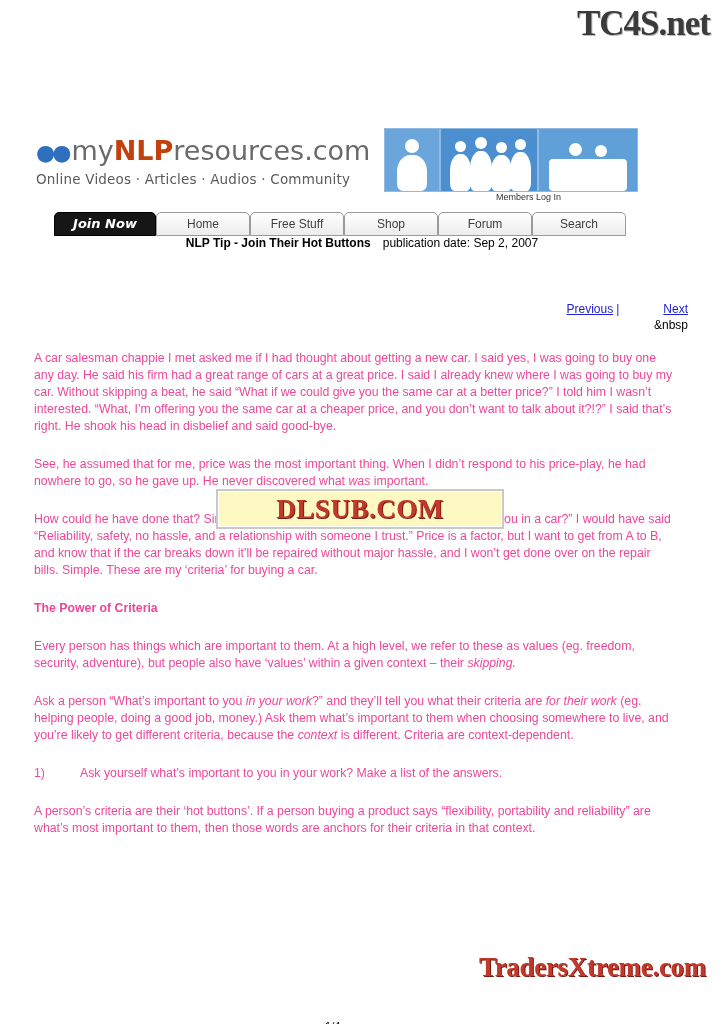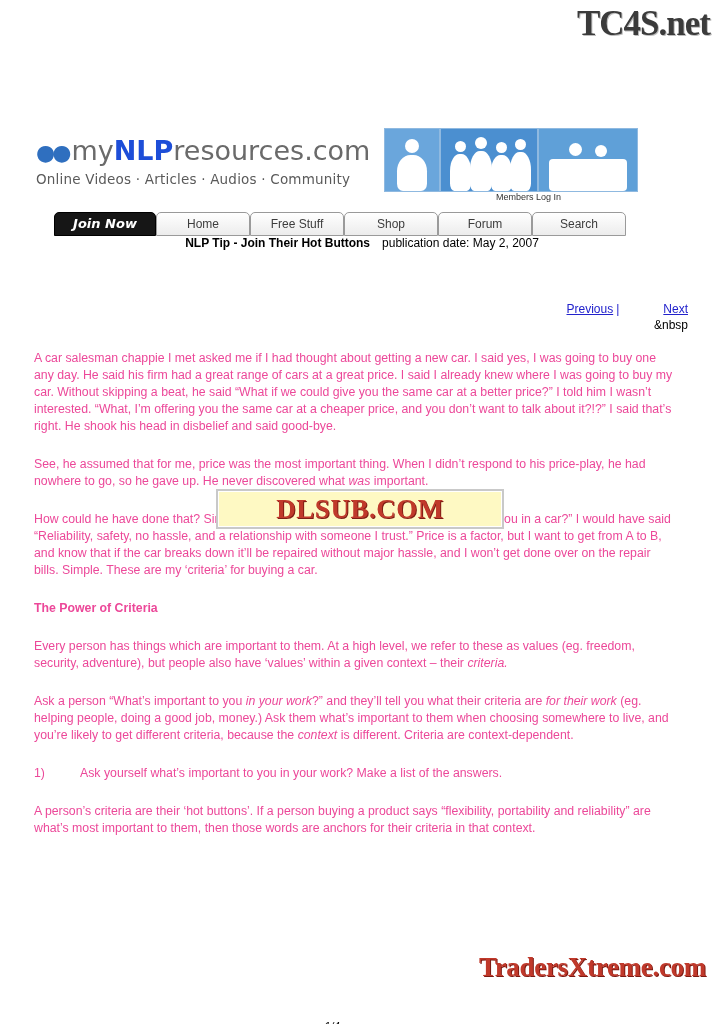--- a/index.html
+++ b/index.html
@@ -59,21 +59,21 @@
     color: #4c4c4c;
     white-space: nowrap;
   }
   .logo-line1 .dots {
     color: #2f6fbf;
     font-size: 22px;
     letter-spacing: -3px;
     margin-right: 3px;
   }
   .logo-line1 .nlp {
-    color: #1d4ed8;
+    color: #c2410c;
     font-weight: bold;
   }
   .logo-line1 .my {
     color: #6a6a6a;
   }
   .logo-line2 {
     font-family: "DejaVu Sans", sans-serif;
     font-size: 13.5px;
     color: #5a5a5a;
     margin-top: 3px;
@@ -323,42 +323,42 @@
   <div class="navbar">
     <div class="tab join t0">Join Now</div>
     <div class="tab t1">Home</div>
     <div class="tab t2">Free Stuff</div>
     <div class="tab t3">Shop</div>
     <div class="tab t4">Forum</div>
     <div class="tab t5">Search</div>
   </div>
 
   <div class="title-row">
-    <span class="tip-title">NLP Tip - Join Their Hot Buttons</span><span class="pubdate">publication date: May 2, 2007</span>
+    <span class="tip-title">NLP Tip - Join Their Hot Buttons</span><span class="pubdate">publication date: Sep 2, 2007</span>
   </div>
 
   <div class="pager">
     <a>Previous</a><span class="sep">|</span><a>Next</a>
   </div>
   <div class="nbsp-line">&amp;nbsp</div>
 
   <div class="content">
 
     <p>A car salesman chappie I met asked me if I had thought about getting a new car. I said yes, I was going to buy one any day. He said his firm had a great range of cars at a great price. I said I already knew where I was going to buy my car. Without skipping a beat, he said “What if we could give you the same car at a better price?” I told him I wasn’t interested. “What, I’m offering you the same car at a cheaper price, and you don’t want to talk about it?!?” I said that’s right. He shook his head in disbelief and said good-bye.</p>
 
     <p>
       <span>See, he assumed that for me, price was the most important thing. When I didn’t respond to his price-play, he had nowhere to go, so he gave up. He never discovered what </span><em>was</em><span> important.</span>
     </p>
 
     <p>How could he have done that? Simple; he could have asked me “What’s important to you in a car?” I would have said “Reliability, safety, no hassle, and a relationship with someone I trust.” Price is a factor, but I want to get from A to B, and know that if the car breaks down it’ll be repaired without major hassle, and I won’t get done over on the repair bills. Simple. These are my ‘criteria’ for buying a car.</p>
 
     <p class="heading">The Power of Criteria</p>
 
     <p>
-      <span>Every person has things which are important to them. At a high level, we refer to these as values (eg. freedom, security, adventure), but people also have ‘values’ within a given context – their </span><em>criteria.</em>
+      <span>Every person has things which are important to them. At a high level, we refer to these as values (eg. freedom, security, adventure), but people also have ‘values’ within a given context – their </span><em>skipping.</em>
     </p>
 
     <p>
       <span>Ask a person “What’s important to you </span><em>in your work</em><span>?” and they’ll tell you what their criteria are </span><em>for their work</em><span> (eg. helping people, doing a good job, money.) Ask them what’s important to them when choosing somewhere to live, and you’re likely to get different criteria, because the </span><em>context</em><span> is different. Criteria are context-dependent.</span>
     </p>
 
     <p class="numbered">
       <span class="num">1)</span><span>Ask yourself what’s important to you in your work? Make a list of the answers.</span>
     </p>
 

